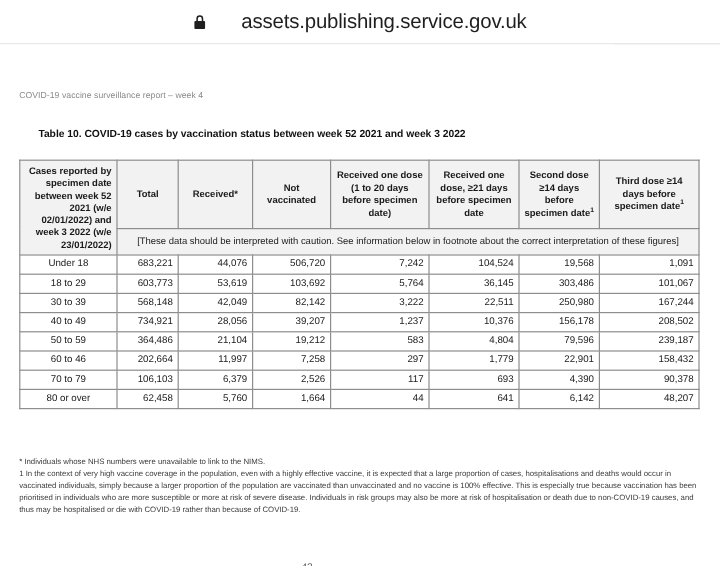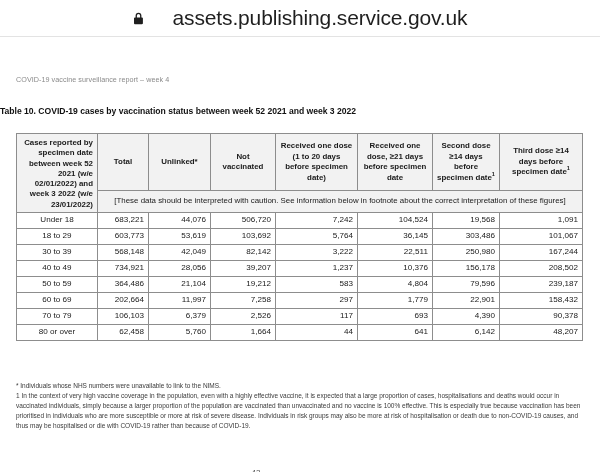--- a/index.html
+++ b/index.html
@@ -27,21 +27,21 @@
     gap: 7px;
   }
   #lock-icon {
     display: inline-block;
     width: 11px;
     height: 13px;
     line-height: 0;
   }
   #lock-icon svg { display: block; }
   #site-url {
-    font-size: 21px;
+    font-size: 17px;
     letter-spacing: -0.15px;
     color: #1f1f1f;
     font-family: "Liberation Sans", sans-serif;
     margin-left: 22px;
   }
 
   
   #page {
     position: relative;
     width: 512px;
@@ -54,21 +54,21 @@
     position: absolute;
     left: 16px;
     top: 38px;
     font-size: 7.2px;
     color: #8a8a8a;
     letter-spacing: 0.05px;
   }
 
   #table-title {
     position: absolute;
-    left: 0;
+    left: 32px;
     top: 69px;
     font-size: 8.6px;
     font-weight: bold;
     color: #111;
     letter-spacing: -0.02px;
   }
   #table-subtitle {
     position: absolute;
     left: 16px;
     top: 81px;
@@ -174,21 +174,21 @@
       <col style="width:65px">
       <col style="width:82px">
       <col style="width:75px">
       <col style="width:67px">
       <col style="width:83px">
     </colgroup>
     <thead>
       <tr>
         <th class="firstcol" rowspan="2">Cases reported by specimen date between week 52 2021 (w/e 02/01/2022) and week 3 2022 (w/e 23/01/2022)</th>
         <th>Total</th>
-        <th>Unlinked*</th>
+        <th>Received*</th>
         <th>Not vaccinated</th>
         <th>Received one dose (1 to 20 days before specimen date)</th>
         <th>Received one dose, ≥21 days before specimen date</th>
         <th><span>Second dose ≥14 days before specimen date</span><span class="sup">1</span></th>
         <th><span>Third dose ≥14 days before specimen date</span><span class="sup">1</span></th>
       </tr>
       <tr>
         <th class="caution" colspan="7">[These data should be interpreted with caution. See information below in footnote about the correct interpretation of these figures]</th>
       </tr>
     </thead>
@@ -237,21 +237,21 @@
           <td class="rowlabel">50 to 59</td>
           <td>364,486</td>
           <td>21,104</td>
           <td>19,212</td>
           <td>583</td>
           <td>4,804</td>
           <td>79,596</td>
           <td>239,187</td>
         </tr>
         <tr>
-          <td class="rowlabel">60 to 69</td>
+          <td class="rowlabel">60 to 46</td>
           <td>202,664</td>
           <td>11,997</td>
           <td>7,258</td>
           <td>297</td>
           <td>1,779</td>
           <td>22,901</td>
           <td>158,432</td>
         </tr>
         <tr>
           <td class="rowlabel">70 to 79</td>

